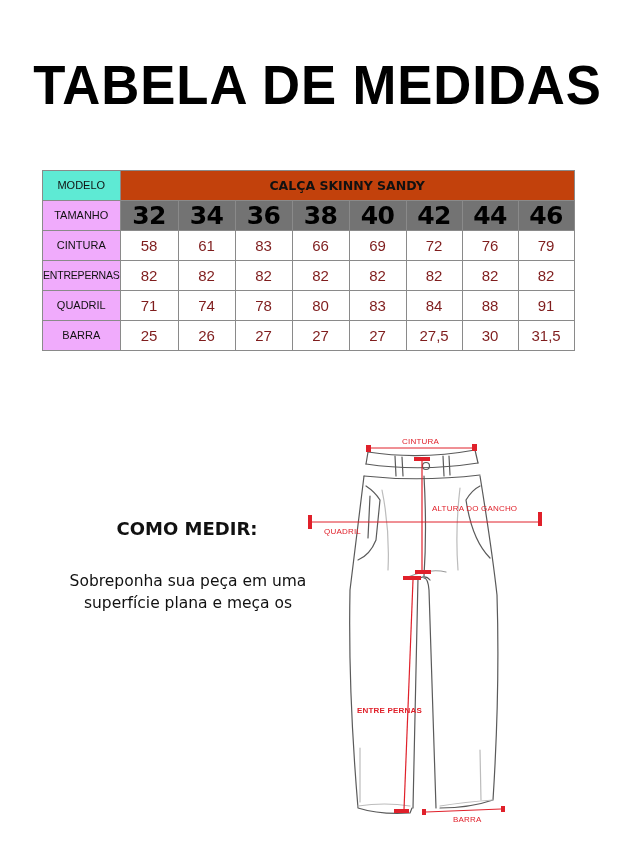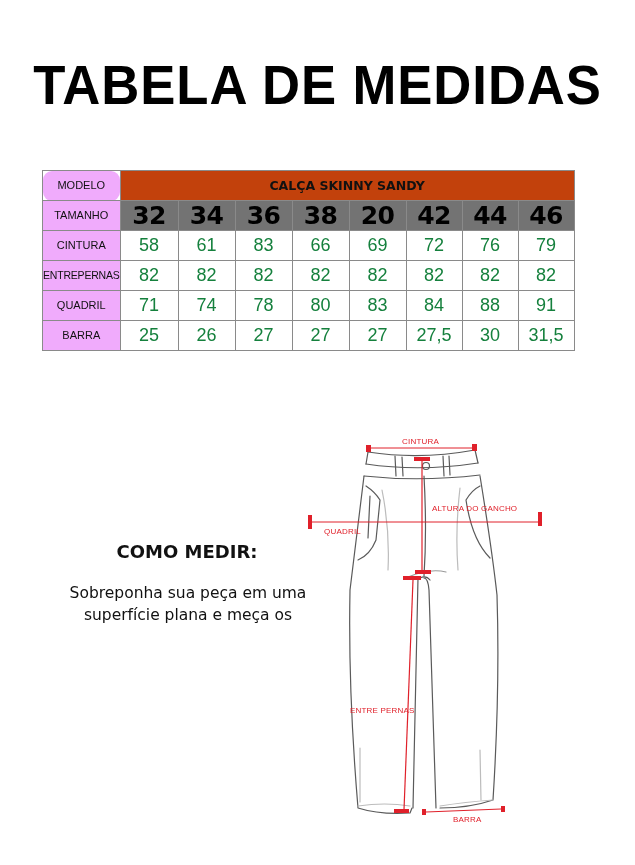--- a/index.html
+++ b/index.html
@@ -18,45 +18,45 @@
     font-family:"DejaVu Sans", sans-serif;
   }
   table.sizes td {
     border:1px solid #8a8a8a; padding:0; text-align:center; vertical-align:middle;
     overflow:hidden; white-space:nowrap;
   }
   td.lbl {
     background:#f0abfc; width:75px; font-size:11px; color:#111; line-height:13px;
     font-family:"Liberation Sans", sans-serif;
   }
-  td.lbl.modelo { background:#f0abfc;border-radius:9px; }
+  td.lbl.modelo { background:#5eead4; }
   td.model-name {
     background:#c2410c; font-weight:bold; font-size:12.5px; color:#111; text-align:left;
     padding-left:42px; font-family:"DejaVu Sans", sans-serif;
   }
   td.size {
     background:#737373; font-weight:bold; font-size:25px; color:#000; width:55px;
     font-family:"DejaVu Sans", sans-serif; letter-spacing:-0.5px;
   }
   td.val {
-    background:#fff; font-size:18px; color:#15803d;
+    background:#fff; font-size:15px; color:#7f1d1d;
     font-family:"Liberation Sans", sans-serif;
     margin-top:25px;
   }
   tr.r-model td { height:29px; }
   tr.r-size td { height:28px; }
   tr.r-data td { height:29px; }
 
   .howto-title {
     position:absolute; left:92px; top:518px; width:190px; text-align:center;
-    font-family:"DejaVu Sans", sans-serif; font-weight:bold; font-size:18px; color:#111;margin-top:23px;
+    font-family:"DejaVu Sans", sans-serif; font-weight:bold; font-size:18px; color:#111;
   }
   .howto-text {
     position:absolute; left:48px; top:570px; width:280px; text-align:center;
-    font-family:"DejaVu Sans", sans-serif; font-size:15.5px; line-height:22px; color:#111;margin-top:12px;
+    font-family:"DejaVu Sans", sans-serif; font-size:15.5px; line-height:22px; color:#111;
   }
 
   .diagram { position:absolute; left:300px; top:430px; width:260px; height:420px; }
   .diagram svg { position:absolute; left:0; top:0; }
   .dlabel {
     position:absolute; font-family:"Liberation Sans", sans-serif; font-size:8px;
     color:#e0202a; white-space:nowrap; letter-spacing:0.2px;
   }
 </style>
 </head>
@@ -80,21 +80,21 @@
       <tr class="r-model">
     <td class="lbl modelo">MODELO</td>
     <td class="model-name" colspan="8">CALÇA SKINNY SANDY</td>
   </tr>
   <tr class="r-size">
     <td class="lbl">TAMANHO</td>
     <td class="size">32</td>
     <td class="size">34</td>
     <td class="size">36</td>
     <td class="size">38</td>
-    <td class="size">20</td>
+    <td class="size">40</td>
     <td class="size">42</td>
     <td class="size">44</td>
     <td class="size">46</td>
   </tr>
   <tr class="r-data">
     <td class="lbl">CINTURA</td>
     <td class="val">58</td>
     <td class="val">61</td>
     <td class="val">83</td>
     <td class="val">66</td>
@@ -202,15 +202,15 @@
       <rect x="94" y="379" width="15" height="4" stroke="none"></rect>
 
       <rect x="122" y="379" width="4" height="6" stroke="none"></rect>
       <line x1="126" y1="382" x2="201" y2="379" stroke-width="1"></line>
       <rect x="201" y="376" width="4" height="6" stroke="none"></rect>
     </g>
   </svg>
   <span class="dlabel" style="left:102px;top:7px;">CINTURA</span>
   <span class="dlabel" style="left:132px;top:74px;">ALTURA DO GANCHO</span>
   <span class="dlabel" style="left:24px;top:97px;">QUADRIL</span>
-  <span class="dlabel" style="left:50px;top:276px;">ENTRE PERNAS</span>
+  <span class="dlabel" style="left:57px;top:276px;font-weight:bold;">ENTRE PERNAS</span>
   <span class="dlabel" style="left:153px;top:385px;">BARRA</span>
 </div>
 
 </body></html>

